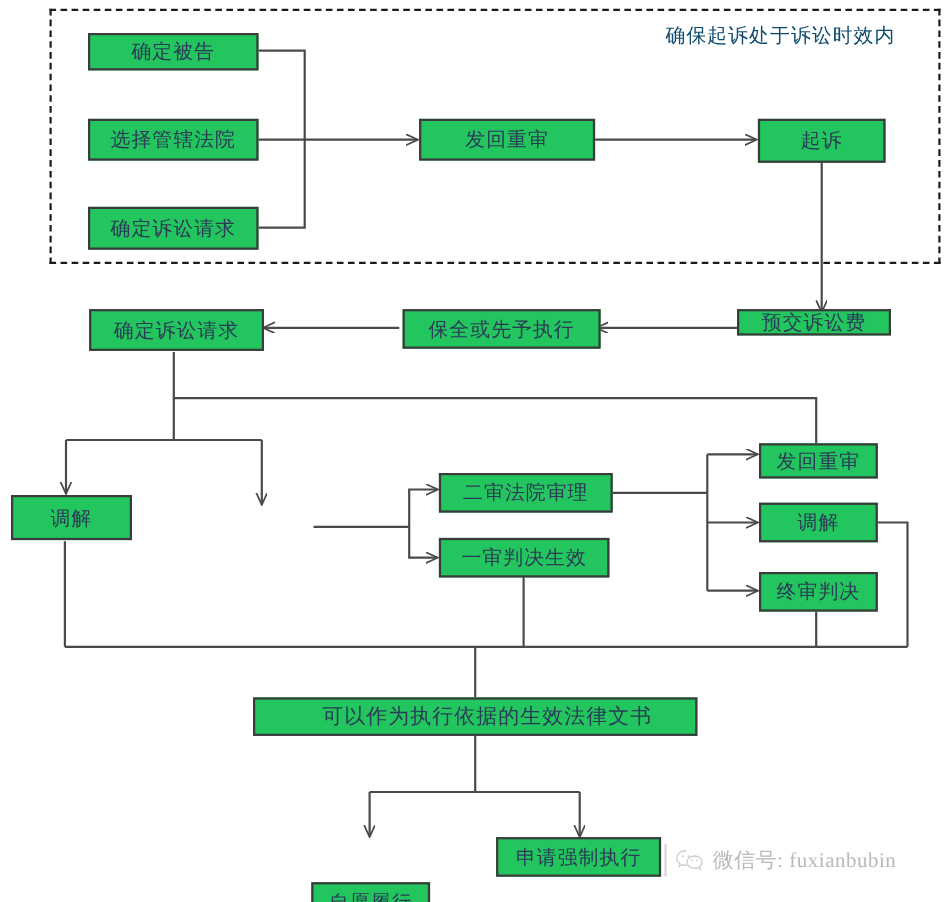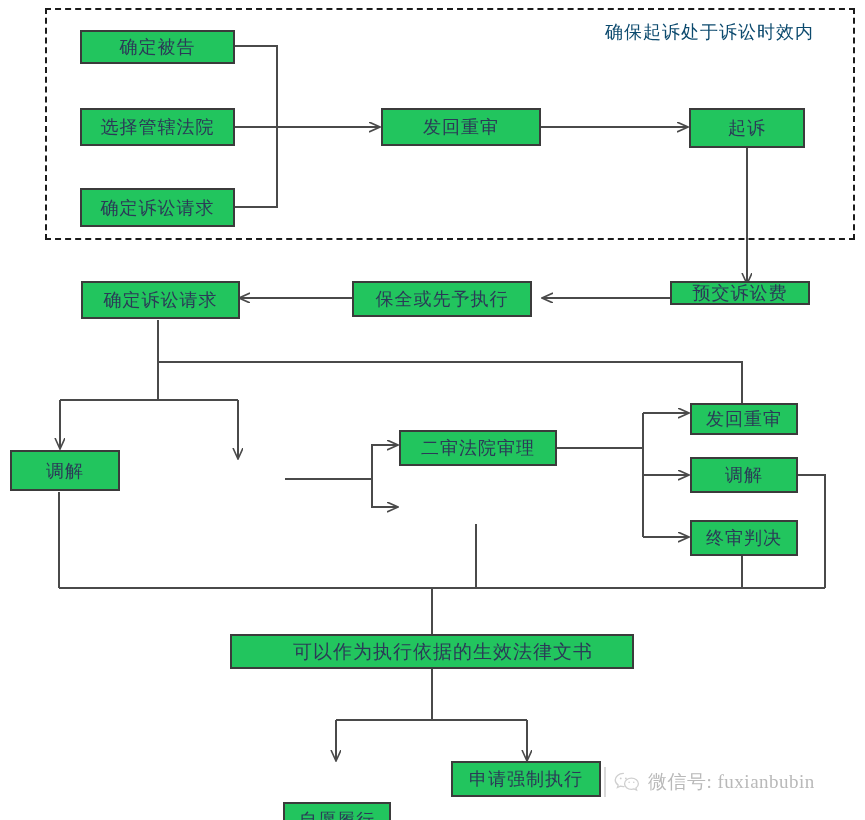--- a/index.html
+++ b/index.html
@@ -150,29 +150,30 @@
   <div class="node" style="left:80px; top:108px; width:155px; height:38px;">选择管辖法院</div>
 
   <div class="node" style="left:80px; top:188px; width:155px; height:39px;">确定诉讼请求</div>
 
   <div class="node" style="left:381px; top:108px; width:160px; height:38px;">发回重审</div>
 
   <div class="node" style="left:689px; top:108px; width:116px; height:40px;">起诉</div>
 
   <div class="node" style="left:670px; top:281px; width:140px; height:24px;">预交诉讼费</div>
 
-  <div class="node" style="left:352px; top:281px; width:180px; height:36px;">保全或先予执行</div>
+  <div class="node" style="left:366px; top:281px; width:180px; height:36px;">保全或先予执行</div>
 
   <div class="node" style="left:81px; top:281px; width:159px; height:38px;">确定诉讼请求</div>
 
   <div class="node" style="left:10px; top:450px; width:110px; height:41px;">调解</div>
 
 
   <div class="node" style="left:399px; top:430px; width:158px; height:36px;">二审法院审理</div>
 
+  <div class="node" style="left:399px; top:489px; width:155px; height:36px;">一审判决生效</div>
 
   <div class="node" style="left:690px; top:403px; width:108px; height:32px;">发回重审</div>
 
   <div class="node" style="left:690px; top:457px; width:108px; height:36px;">调解</div>
 
   <div class="node" style="left:690px; top:520px; width:108px; height:36px;">终审判决</div>
 
   <div class="node wide" style="left:230px; top:634px; width:404px; height:35px;">可以作为执行依据的生效法律文书</div>
 
   <div class="node" style="left:283px; top:761px; width:108px; height:36px;margin-top:41px;">自愿履行</div>

